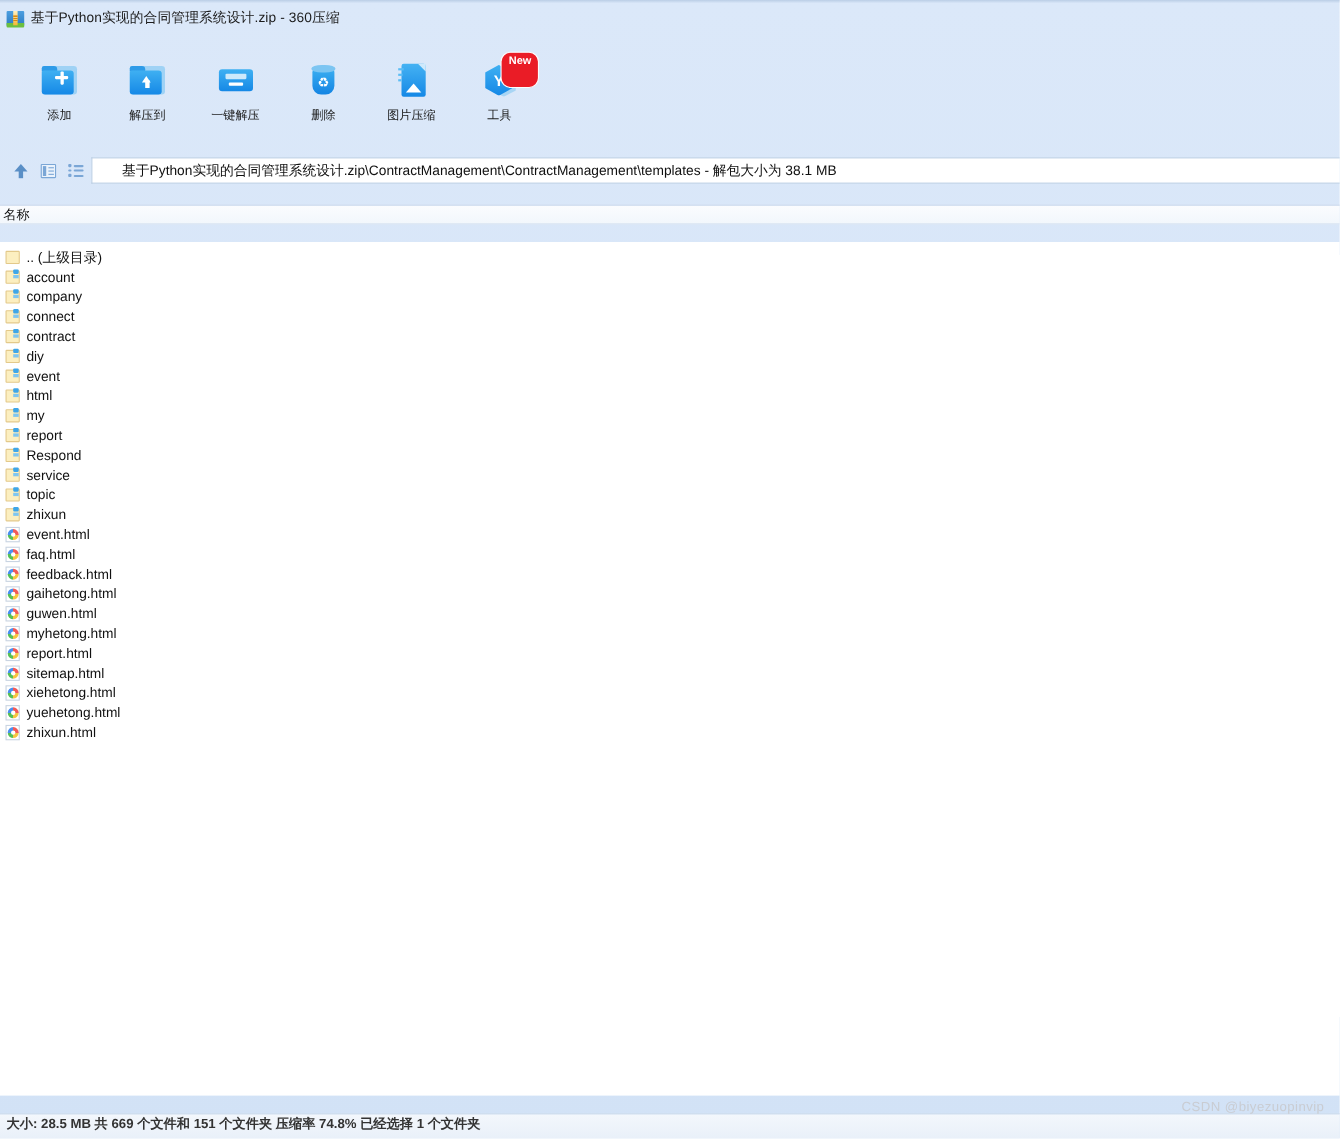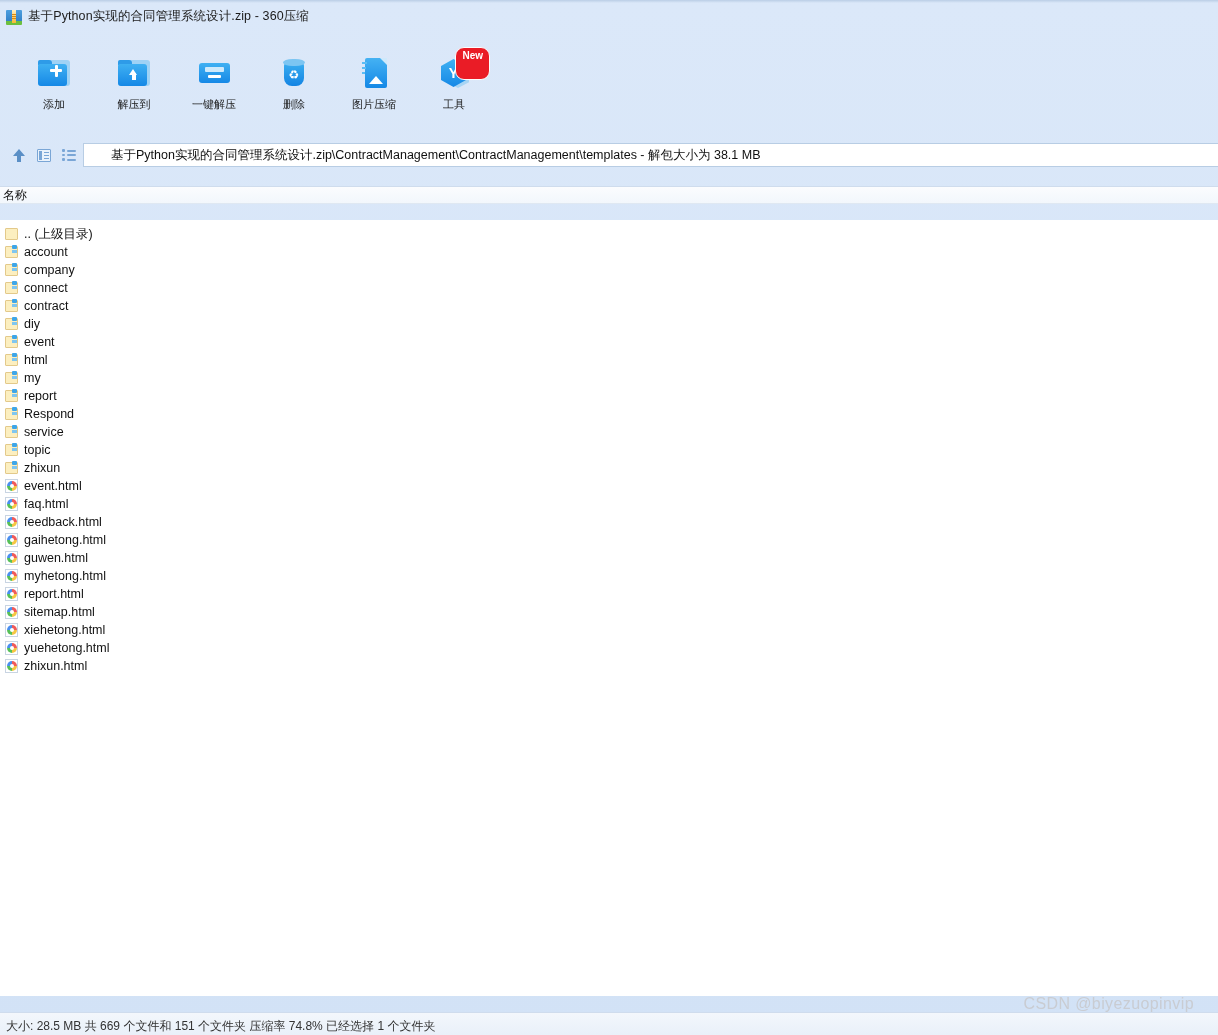--- a/index.html
+++ b/index.html
@@ -293,32 +293,33 @@
     background:
       conic-gradient(#f05a5a 0 25%, #f5c542 0 50%, #56c057 0 75%, #4a8ff0 0 100%);
   }
   .ic-html .h-ball::after {
     content:""; position:absolute; left:3px; top:3px; width:4px; height:4px;
     border-radius:50%; background:#ffffff;
   }
 
   
   .watermark {
-    position: absolute; right: 24px; bottom: 22px;
-    font-size: 16px; color: #c9ccd2; letter-spacing: .4px;
+    position: absolute; right: 14px; bottom: 22px;
+    font-size: 12px; color: #c9ccd2; letter-spacing: .4px;
     pointer-events: none;
   }
 
   
   .statusbar {
     height: 23px; flex: none;
     background: linear-gradient(180deg,#f3f7fc 0%, #e9f0f9 100%);
     border-top: 1px solid #cfdced;
-    display: flex; align-items: flex-end;
+    display: flex; align-items: flex-start;
     padding-left: 6px;
+    font-weight: bold;
   }
   .status-text { font-size: 12px; color: #333; white-space: nowrap; }
 </style>
 </head>
 <body>
 
 <div class="window">
 
   <div class="titlebar">
     <span class="app-icon">

